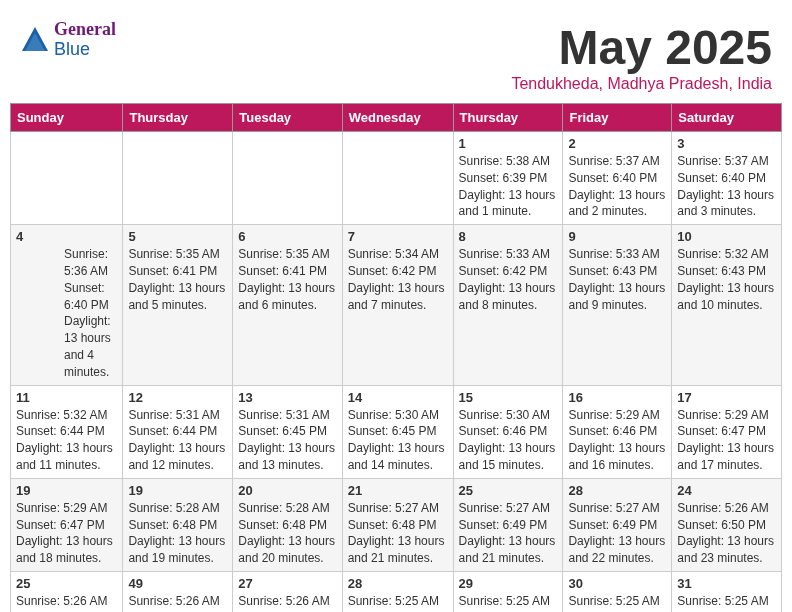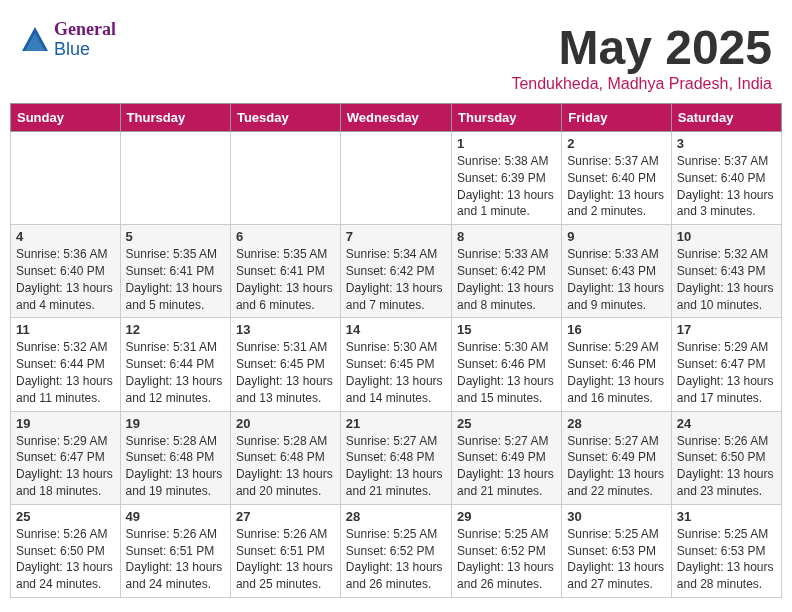--- a/index.html
+++ b/index.html
@@ -150,21 +150,21 @@
           <span class="day-number">3</span>
           <div class="day-info" style="white-space: pre-line;">Sunrise: 5:37 AM
 Sunset: 6:40 PM
 Daylight: 13 hours
 and 3 minutes.</div>
         </td>
       </tr>
       <tr>
         <td>
           <span class="day-number">4</span>
-          <div class="day-info" style="white-space: pre-line;">Sunrise: 5:36 AM
+          <div class="day-info" style="white-space: pre-line; margin-left: 48px;">Sunrise: 5:36 AM
 Sunset: 6:40 PM
 Daylight: 13 hours
 and 4 minutes.</div>
         </td>
         <td>
           <span class="day-number">5</span>
           <div class="day-info" style="white-space: pre-line;">Sunrise: 5:35 AM
 Sunset: 6:41 PM
 Daylight: 13 hours
 and 5 minutes.</div>

